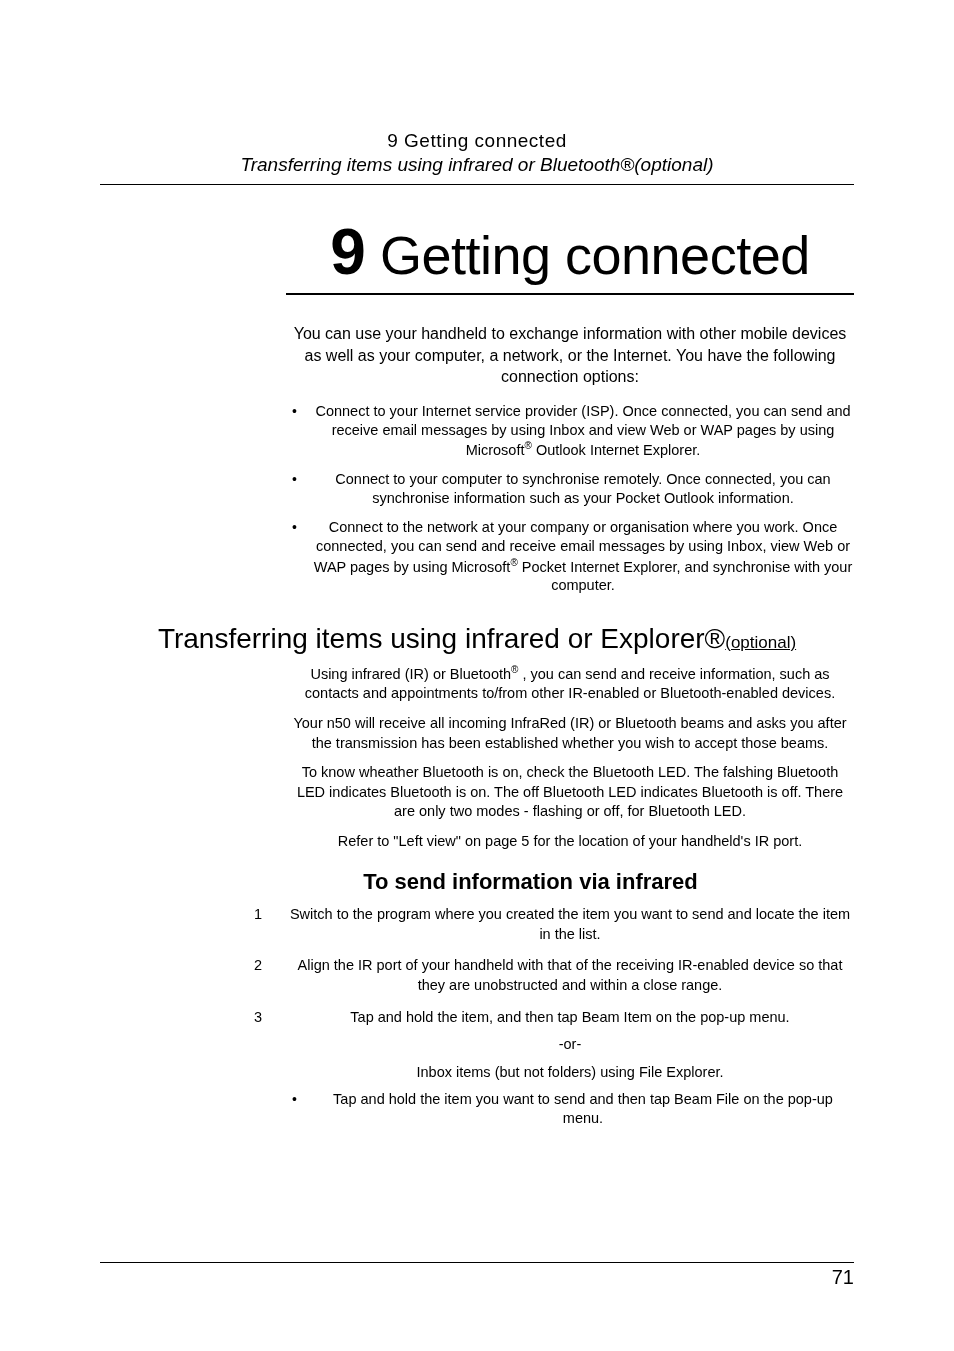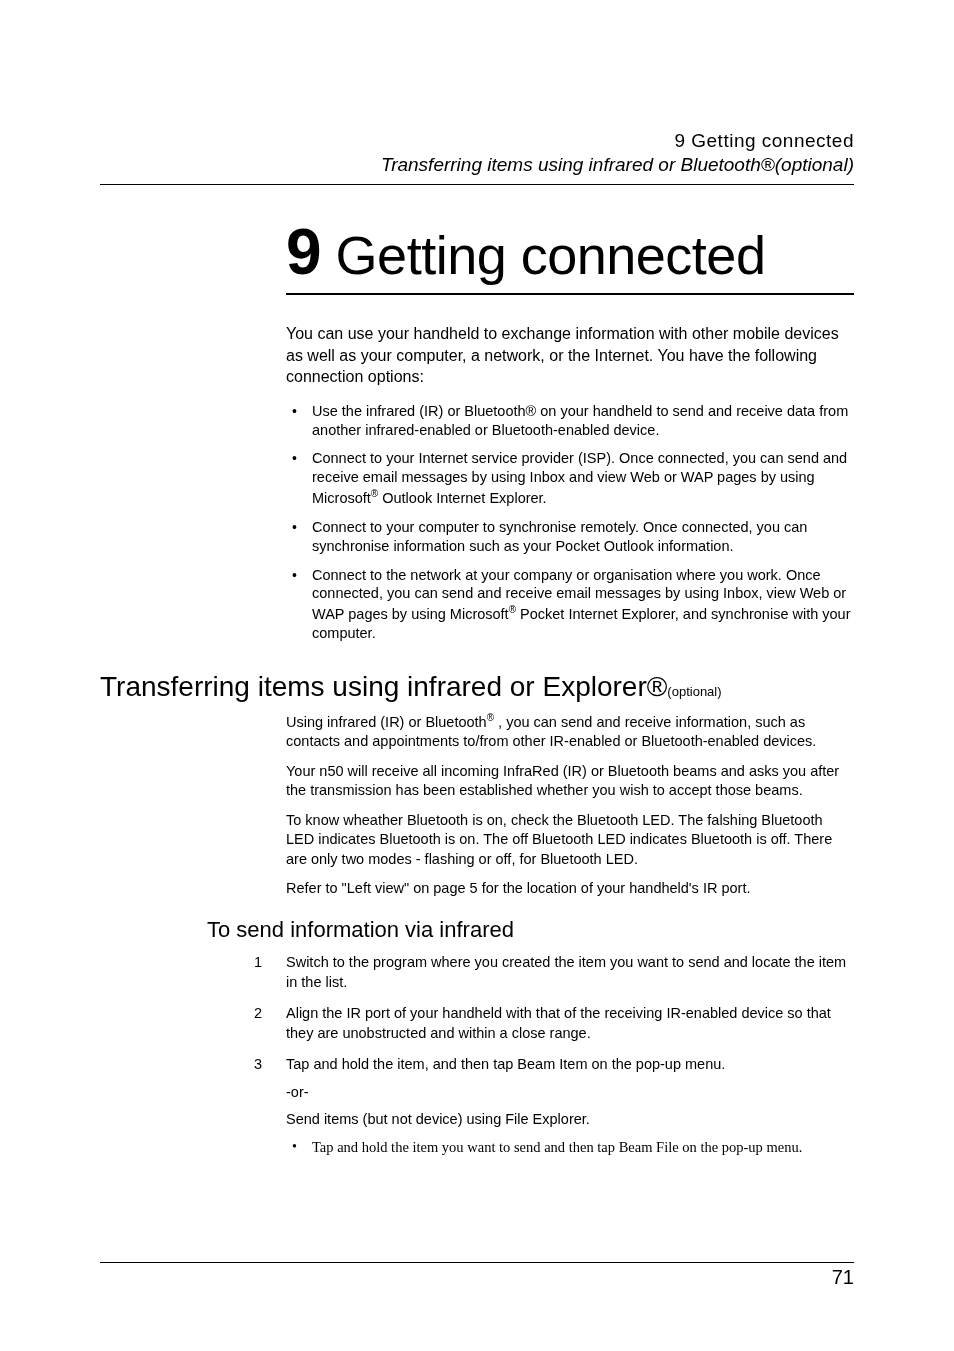--- a/index.html
+++ b/index.html
@@ -1,18 +1,19 @@
 <!DOCTYPE html>
 <html><head>
   <meta charset="utf-8">
   <style>
     * {
       margin: 0;
       padding: 0;
       box-sizing: border-box;
+      text-align: center;
     }
     body {
       font-family: "Segoe UI", Tahoma, Arial, sans-serif;
       background: #ffffff;
       color: #000000;
       width: 954px;
       height: 1351px;
       position: relative;
       padding: 130px 100px 60px 100px;
     }
@@ -83,32 +84,33 @@
     .bullet-list > li .sub-para {
       margin-top: 8px;
     }
     .section-heading {
       font-size: 28px;
       font-weight: 400;
       margin-top: 28px;
       margin-bottom: 8px;
     }
     .section-heading .optional {
-      font-size: 13px;
-      font-weight: 400;
+      font-size: 17px;
+      font-weight: 400;
+      text-decoration: underline;
     }
     .body-para {
       font-size: 14.5px;
       line-height: 1.35;
       margin-left: 186px;
       margin-bottom: 10px;
     }
     .sub-heading {
       font-size: 22px;
-      font-weight: 400;
+      font-weight: 700;
       margin-left: 107px;
       margin-top: 18px;
       margin-bottom: 10px;
     }
     .numbered-list {
       list-style: none;
       margin-left: 160px;
     }
     .numbered-list > li {
       position: relative;
@@ -121,21 +123,20 @@
       position: absolute;
       left: -6px;
       top: 0;
     }
     .numbered-list > li .sub-para {
       margin-top: 8px;
     }
     .nested-bullet {
       list-style: none;
       margin-top: 8px;
-      font-family: Liberation Serif, serif;
     }
     .nested-bullet > li {
       position: relative;
       padding-left: 26px;
       font-size: 14.5px;
       line-height: 1.3;
     }
     .nested-bullet > li::before {
       content: "•";
       position: absolute;
@@ -173,23 +174,20 @@
 
 <div class="chapter-title">
   <span class="chapter-number">9</span>
   <span>Getting connected</span>
 </div>
 <hr class="chapter-rule">
 
 <p class="intro-para">You can use your handheld to exchange information with other mobile devices as well as your computer, a network, or the Internet. You have the following connection options:</p>
 
 <ul class="bullet-list">
-  <li>
-    <span>Use the infrared (IR) or Bluetooth® on your handheld to send and receive data from another infrared-enabled or Bluetooth-enabled device.</span>
-  </li>
   <li>
     <span>Connect to your Internet service provider (ISP). Once connected, you can send and receive email messages by using Inbox and view Web or WAP pages by using Microsoft</span><span class="sup">®</span><span> Outlook Internet Explorer.</span>
   </li>
   <li>
     <span>Connect to your computer to synchronise remotely. Once connected, you can synchronise information such as your Pocket Outlook information.</span>
   </li>
   <li>
     <span>Connect to the network at your company or organisation where you work. Once connected, you can send and receive email messages by using Inbox, view Web or WAP pages by using Microsoft</span><span class="sup">®</span><span> Pocket Internet Explorer, and synchronise with your computer.</span>
   </li>
 </ul>
@@ -213,21 +211,21 @@
     <span>Switch to the program where you created the item you want to send and locate the item in the list.</span>
   </li>
   <li>
     <span class="num">2</span>
     <span>Align the IR port of your handheld with that of the receiving IR-enabled device so that they are unobstructed and within a close range.</span>
   </li>
   <li>
     <span class="num">3</span>
     <span>Tap and hold the item, and then tap Beam Item on the pop-up menu.</span>
     <div class="sub-para">-or-</div>
-    <div class="sub-para">Send items (but not device) using File Explorer.</div>
+    <div class="sub-para">Inbox items (but not folders) using File Explorer.</div>
     <ul class="nested-bullet">
       <li>
         <span>Tap and hold the item you want to send and then tap Beam File on the pop-up menu.</span>
       </li>
     </ul>
   </li>
 </ol>
 
 <hr class="footer-rule">
 <div class="page-number">71</div>

